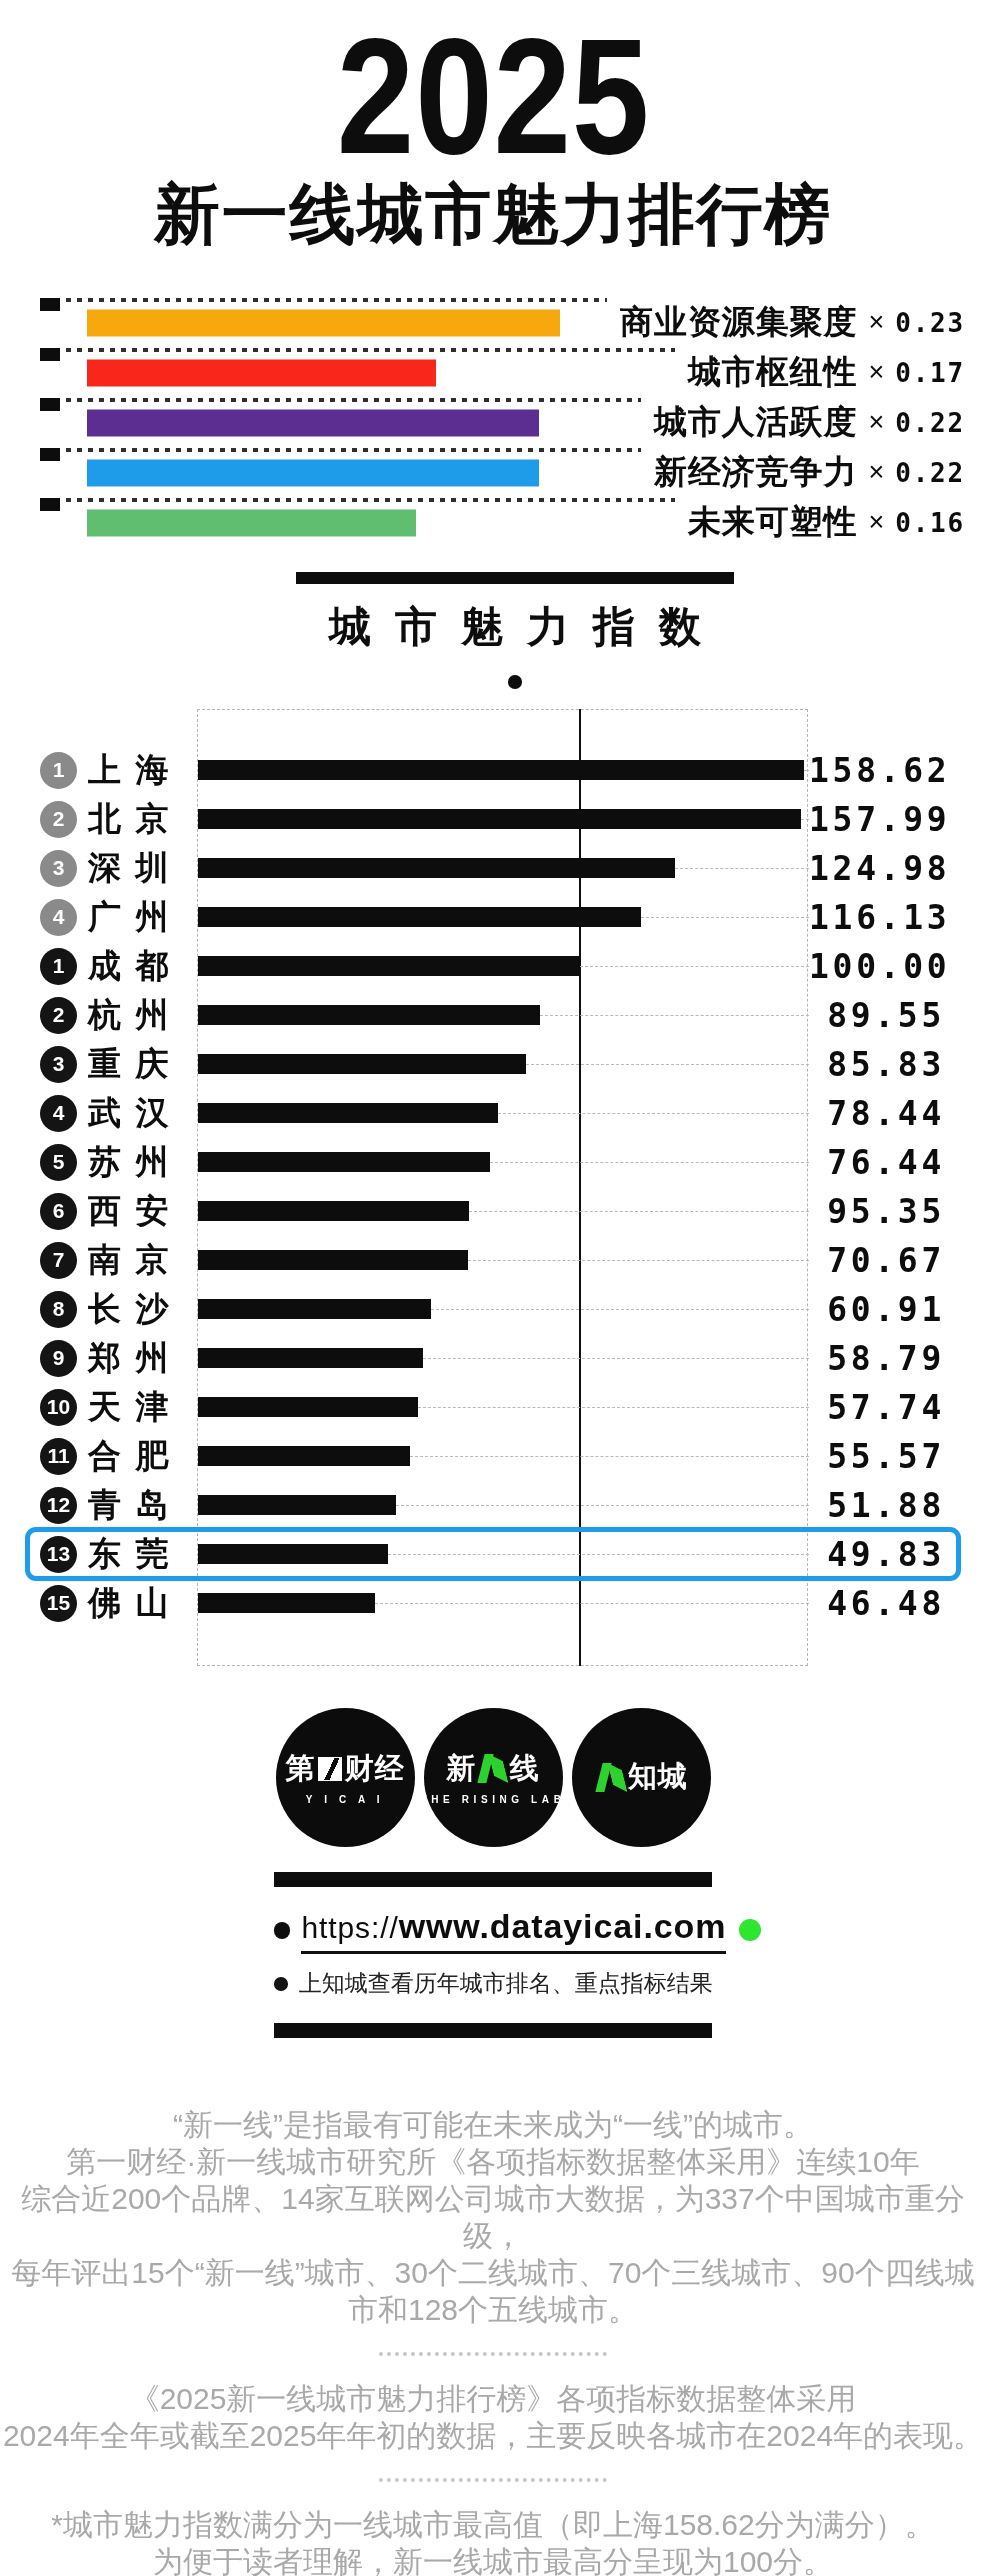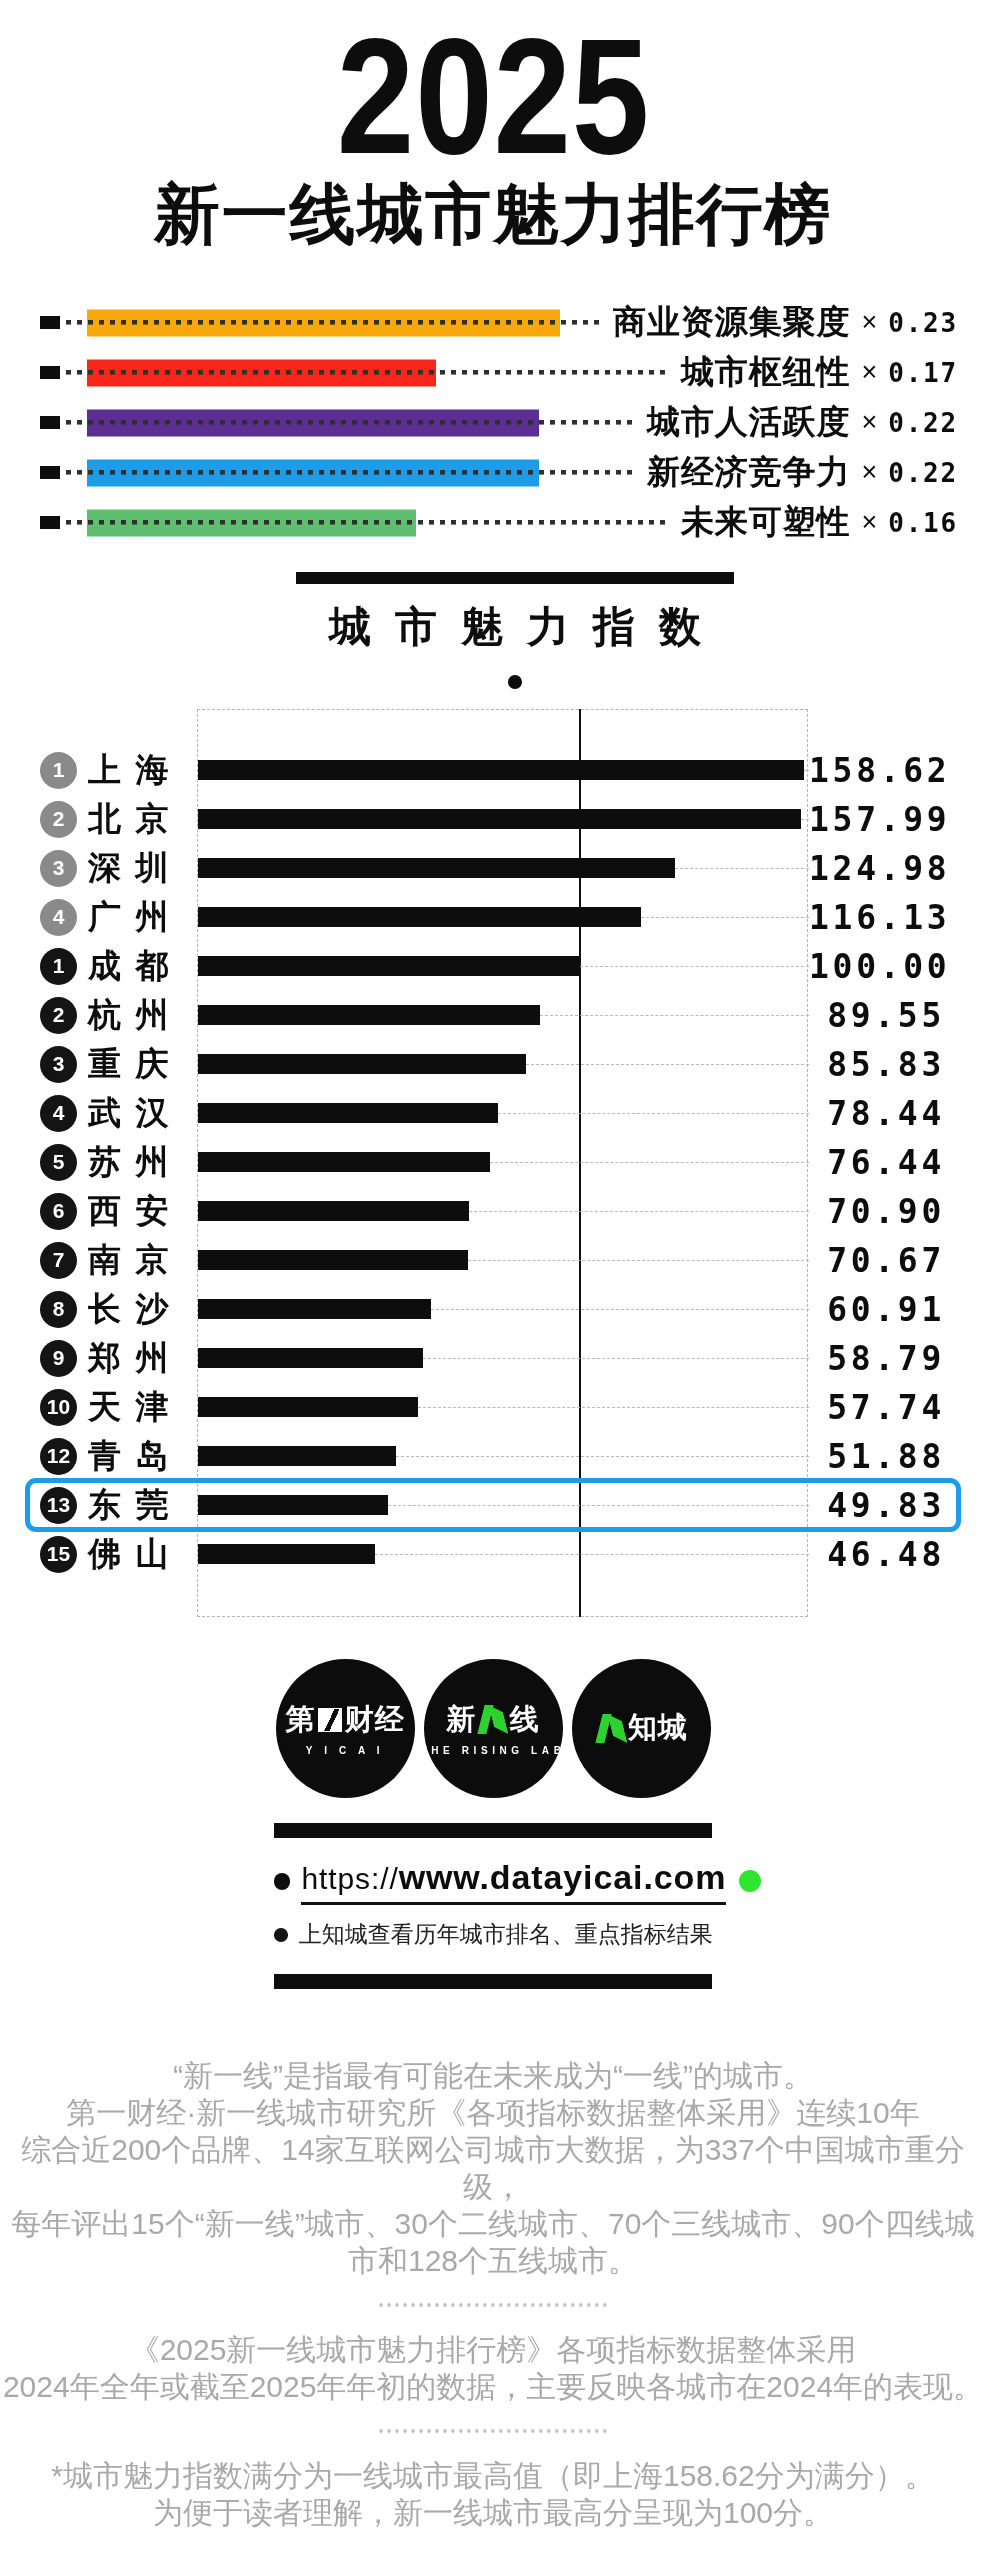--- a/index.html
+++ b/index.html
@@ -6,21 +6,21 @@
   html,body { width:986px; background:#fff; }
   body { height:2576px; overflow:hidden; font-family:"Liberation Sans","DejaVu Sans",sans-serif; color:#0d0d0d; }
 
   
   .hero { text-align:center; padding-top:12.8px; }
   .hero-year { display:inline-block; font-size:166px; line-height:1; font-weight:900; letter-spacing:0.9px; transform:scaleX(.84); }
   .hero-sub { margin-top:1.8px; font-size:66px; line-height:1; font-weight:900; letter-spacing:1.8px; }
 
   
   .legend { margin-top:51px; }
-  .lg-row { position:relative; height:50px; display:flex; align-items:center; padding:0 28px 0 40px; }
+  .lg-row { position:relative; height:50px; display:flex; padding:0 21px 0 40px; }
   .lg-sq { width:20px; height:13.7px; background:#0d0d0d; flex:0 0 auto; z-index:2; }
   .lg-bar { position:absolute; left:87px; top:50%; transform:translateY(-50%); height:27px; z-index:0; }
   .lg-leader { flex:1 1 auto; height:4.6px; margin:0 12.8px 0 5.5px; z-index:1;
     background-image:repeating-linear-gradient(90deg,#2f2f2f 0 5.5px,transparent 5.5px 11px); background-position:center; background-size:100% 4.6px; background-repeat:no-repeat; }
   .lg-label { flex:0 0 auto; display:flex; align-items:center; z-index:2; background:transparent; }
   .lg-name { font-size:33px; font-weight:800; letter-spacing:0.9px; }
   .lg-times { font-size:27px; font-weight:400; margin:0 11px; }
   .lg-weight { font-family:"DejaVu Sans Mono",monospace; font-size:26px; font-weight:700; letter-spacing:1.8px; }
 
   
@@ -240,21 +240,21 @@
     <span class="ct-val">76.44</span>
   </div>
 
   <div class="ct-row">
     <span class="badge black">6</span>
     <span class="ct-name">西安</span>
     <span class="track">
       <span class="bar" style="width: 44.3125%;"></span>
       <span class="conn" style="left: 44.3125%;"></span>
     </span>
-    <span class="ct-val">70.90</span>
+    <span class="ct-val">95.35</span>
   </div>
 
   <div class="ct-row">
     <span class="badge black">7</span>
     <span class="ct-name">南京</span>
     <span class="track">
       <span class="bar" style="width: 44.1688%;"></span>
       <span class="conn" style="left: 44.1688%;"></span>
     </span>
     <span class="ct-val">70.67</span>
@@ -283,20 +283,29 @@
   <div class="ct-row">
     <span class="badge black">10</span>
     <span class="ct-name">天津</span>
     <span class="track">
       <span class="bar" style="width: 36.0875%;"></span>
       <span class="conn" style="left: 36.0875%;"></span>
     </span>
     <span class="ct-val">57.74</span>
   </div>
 
+  <div class="ct-row">
+    <span class="badge black">11</span>
+    <span class="ct-name">合肥</span>
+    <span class="track">
+      <span class="bar" style="width: 34.7313%;"></span>
+      <span class="conn" style="left: 34.7313%;"></span>
+    </span>
+    <span class="ct-val">55.57</span>
+  </div>
 
   <div class="ct-row">
     <span class="badge black">12</span>
     <span class="ct-name">青岛</span>
     <span class="track">
       <span class="bar" style="width: 32.425%;"></span>
       <span class="conn" style="left: 32.425%;"></span>
     </span>
     <span class="ct-val">51.88</span>
   </div>

